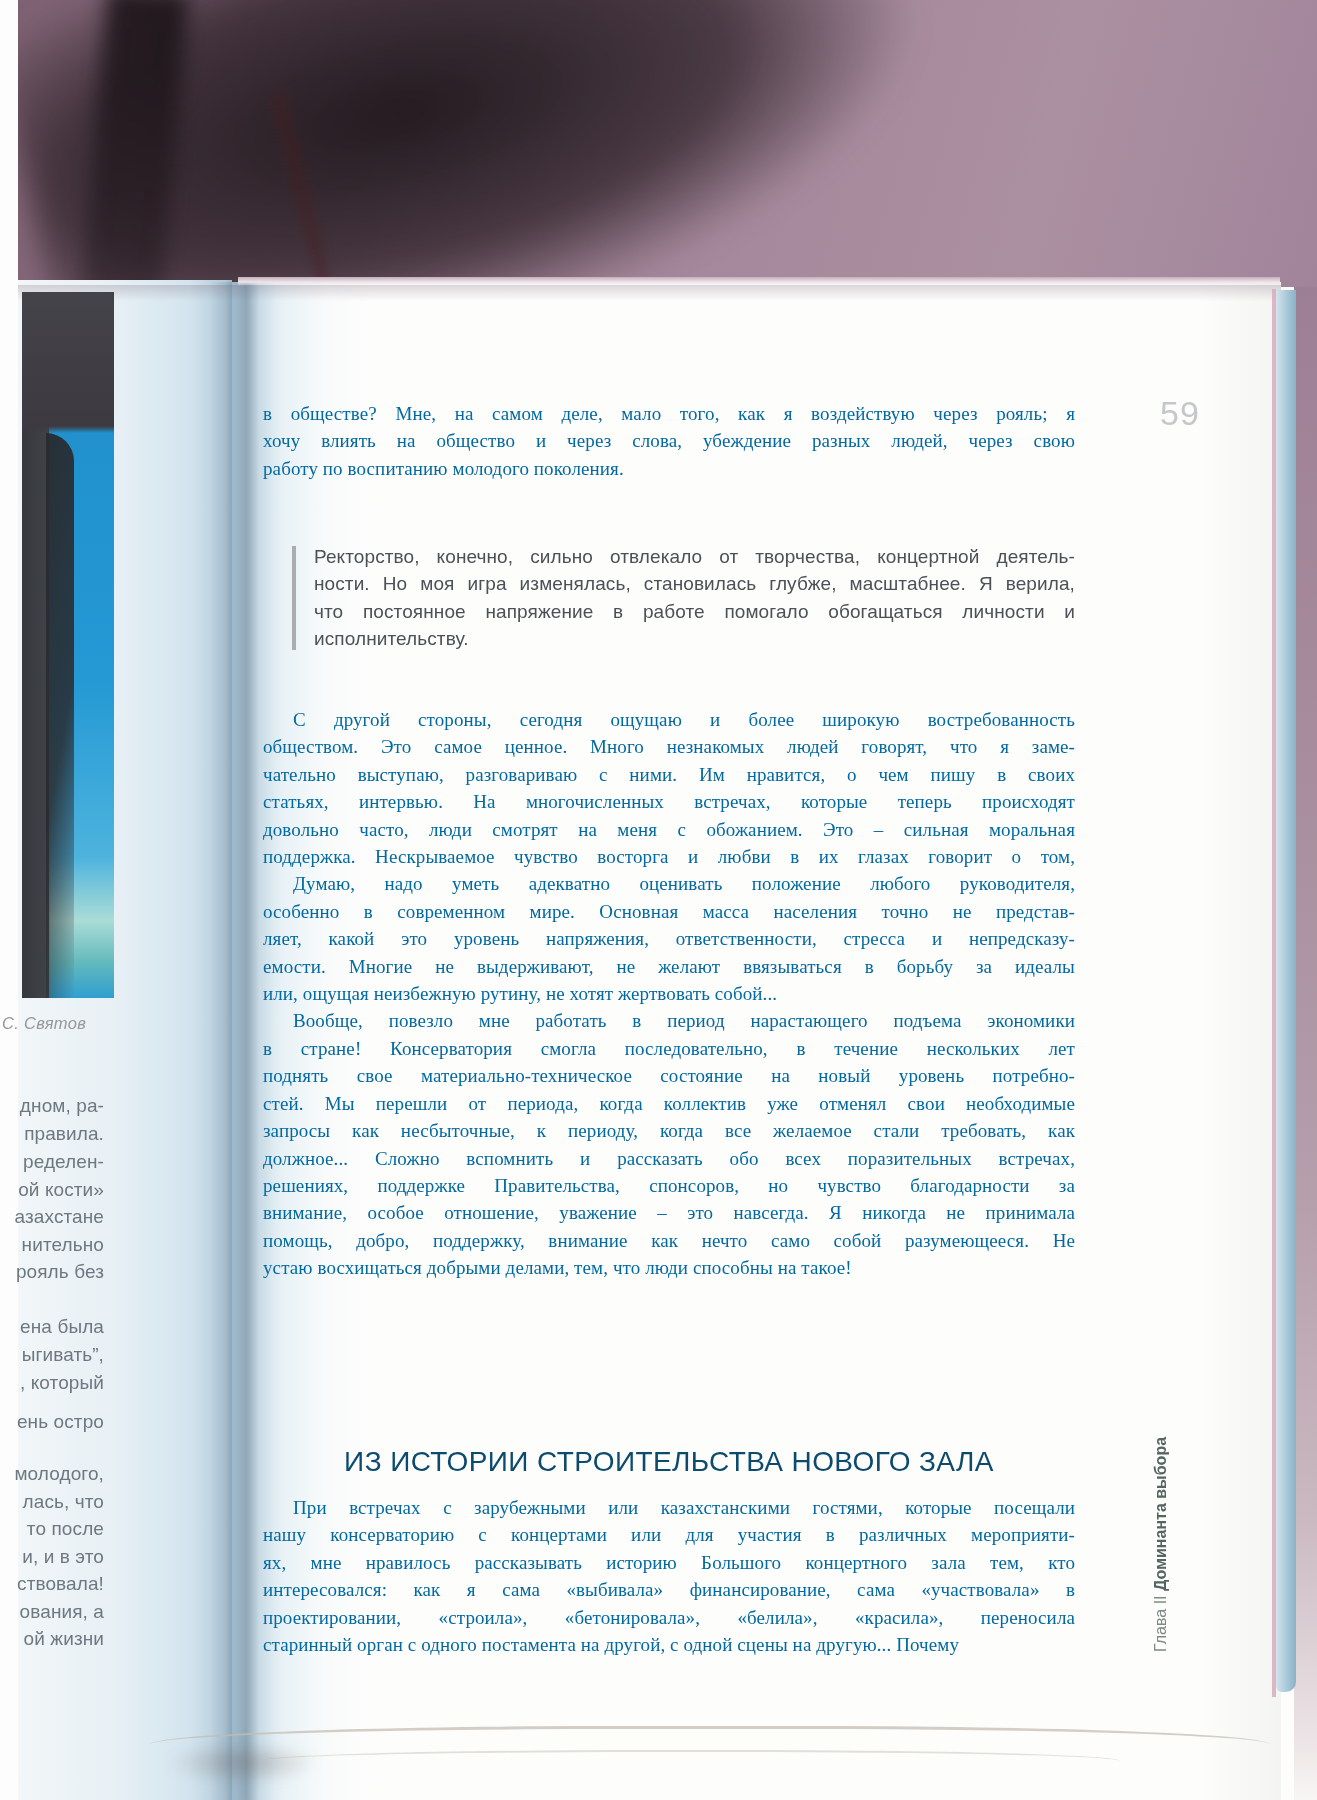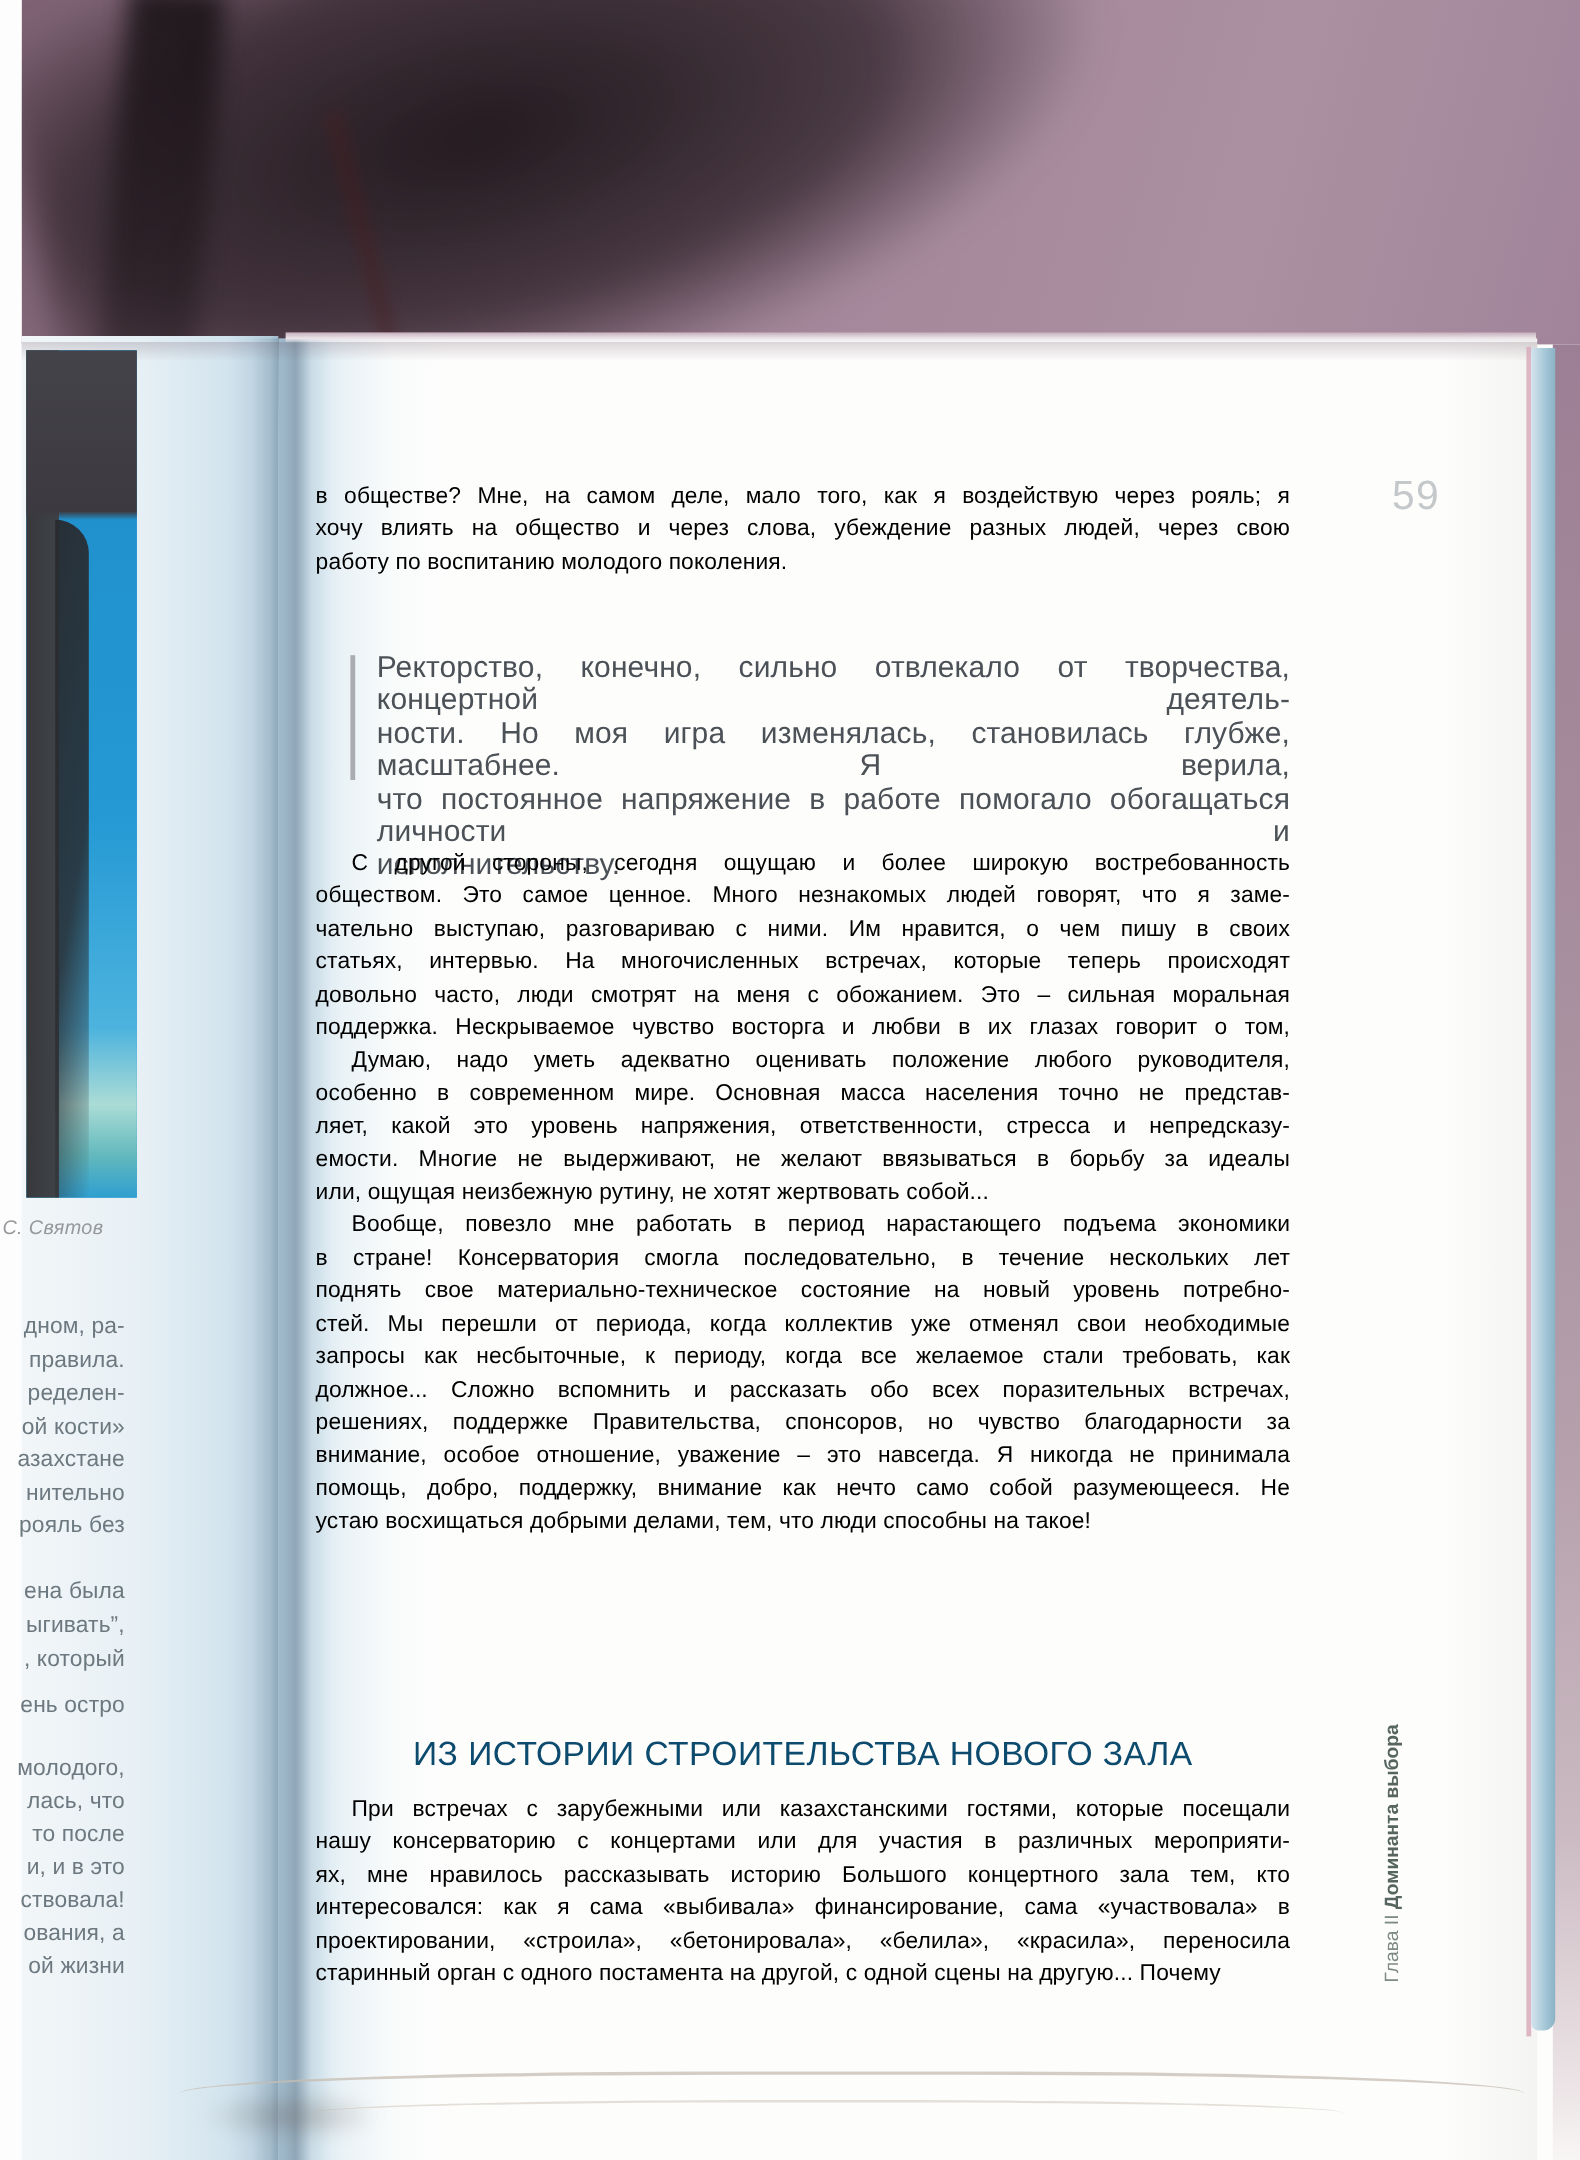--- a/index.html
+++ b/index.html
@@ -88,28 +88,28 @@
   }
   .photo-caption {
     position:absolute; left:2px; top:1014px; width:110px;
     font-style:italic; font-size:16.5px; color:#96989b; letter-spacing:.3px;
   }
   .frag {
     position:absolute; left:0; width:104px; text-align:right;
     font-size:19px; line-height:23px; color:#6d7980; letter-spacing:.1px; white-space:nowrap;
   }
   
-  .text-col { position:absolute; left:263px; width:812px; color:#000000; font-size:19px; line-height:27.4px; letter-spacing:.1px; }
+  .text-col { position:absolute; left:263px; width:812px; color:#0369a1; font-size:19px; line-height:27.4px; letter-spacing:.1px;font-family:Liberation Serif, serif; }
   .tline { text-align:justify; text-align-last:justify; }
   .tlast { text-align-last:left; }
   .para .tline:first-child { text-indent:30px; }
   .para.no-indent .tline:first-child { text-indent:0; }
   .intro-block { top:400px; }
   .quote-bar { position:absolute; left:292px; top:546px; width:4px; height:104px; background:#a9adb0; }
-  .quote-block { position:absolute; left:314px; top:543px; width:761px; color:#4b5156; font-size:25px; line-height:27.4px; letter-spacing:.1px; }
+  .quote-block { position:absolute; left:314px; top:543px; width:761px; color:#4b5156; font-size:19px; line-height:27.4px; letter-spacing:.1px; }
   .body-block { top:706px; }
   .section-heading {
     position:absolute; left:263px; top:1424px; width:812px; text-align:center;
     font-size:28px; color:#0c4a6e; letter-spacing:.4px; white-space:nowrap;margin-top:22px;
   }
   .section-block { top:1494px; }
   .page-number {
     position:absolute; left:1160px; top:394px;
     font-size:34px; color:#c5c8ca; letter-spacing:1px;
   }

